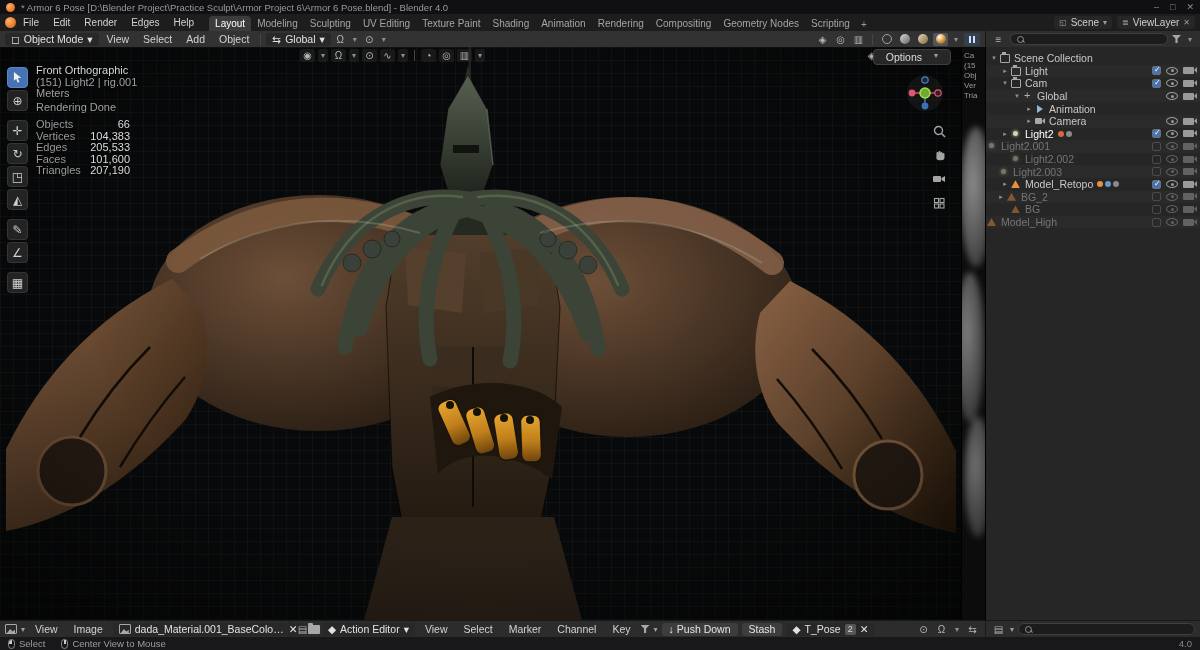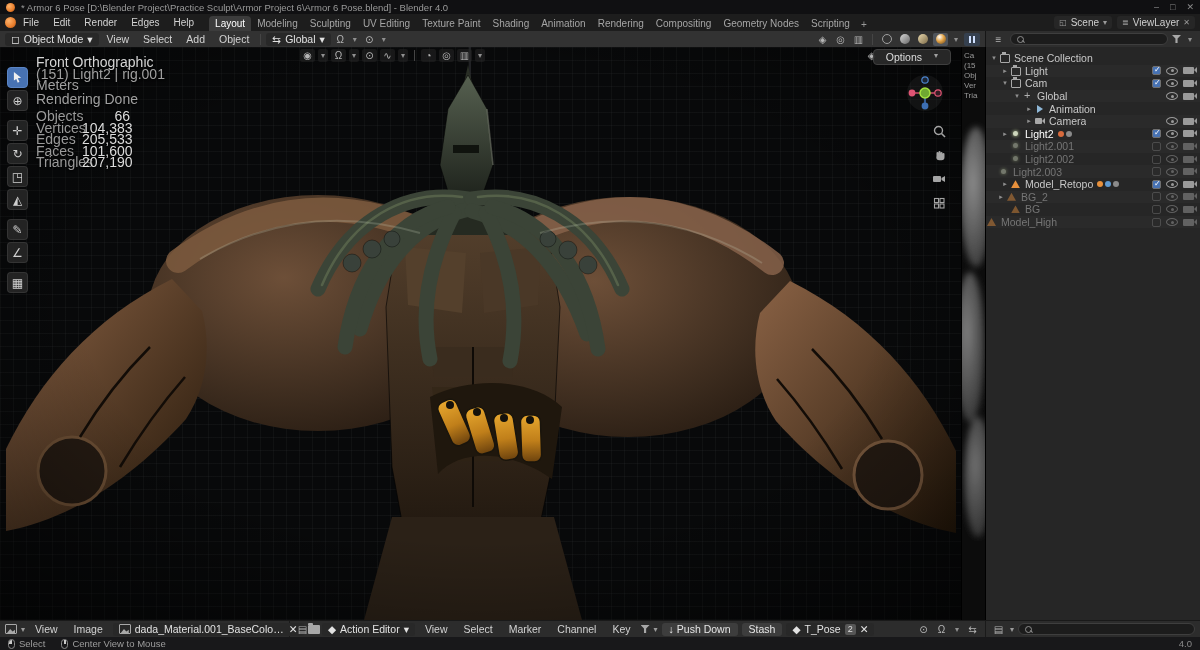--- a/index.html
+++ b/index.html
@@ -54,21 +54,21 @@
 .render-svg{position:absolute;inset:0}
 .subrow{position:absolute;left:300px;top:2px;display:flex;align-items:center;gap:3px}
 .subrow .hicon{background:rgba(40,40,40,.5)}
 .subrow-right{position:absolute;right:64px;top:2px;display:flex;gap:3px}
 .options-btn{position:absolute;right:10px;top:2px;display:flex;align-items:flex-start;gap:12px;background:rgba(42,42,42,.92);border:1px solid #3f3f3f;border-radius:4px;padding:1px 12px;color:#dedede;font-size:10.5px}
 .left-toolbar{position:absolute;left:7px;top:20px;display:flex;flex-direction:column;gap:2px}
 .tool-btn{width:21px;height:21px;background:rgba(40,40,40,.85);border:1px solid rgba(70,70,70,.5);border-radius:4px;display:flex;align-items:center;justify-content:center;color:#d0d0d0;font-size:12px}
 .tool-btn.active{background:#4772b3;border-color:#5a85c5;color:#fff}
 .tool-btn.gap{margin-top:7px}
 .cursor-shape{width:12px;height:12px;background:#efefef;clip-path:polygon(20% 4%,80% 52%,52% 56%,66% 86%,52% 93%,40% 62%,20% 76%)}
-.overlay{position:absolute;left:36px;top:10px;text-shadow:0 1px 2px rgba(0,0,0,.9);font-size:14px;line-height:11.5px;color:#d6d6d6}
+.overlay{position:absolute;left:36px;top:18px;text-shadow:0 1px 2px rgba(0,0,0,.9);font-size:11px;line-height:11.5px;color:#d6d6d6}
 .overlay .dim{color:#a0a0a0}
 .ostats{margin-top:6px;display:grid;grid-template-columns:46px 48px;row-gap:0}
 .ostats .sl{color:#9a9a9a}
 .ostats .sv{text-align:right;color:#dcdcdc}
 .gizmo{position:absolute;right:16px;top:26px}
 .side-icons{position:absolute;right:14px;top:76px;display:flex;flex-direction:column;gap:8px;opacity:.85}
 .side-icons .sbtn{width:16px;height:16px;display:flex;align-items:center;justify-content:center}
 
 
 .strip{position:relative;width:24px;height:573px;background:#0c0c0c;border-right:1px solid #000;overflow:hidden}
@@ -528,21 +528,21 @@
             <span class="bdot" style="background:#d76a3c"></span>
             <span class="bdot" style="background:#8a8a8a"></span>
           </span>
         <span class="ctls">
             <span class="c-check"></span>
             <span class="c-eye"></span>
             <span class="c-cam"></span>
           </span>
       </div>
 
-      <div class="ol-row" style="padding-left:24px" data-state="dim">
+      <div class="ol-row" style="" data-state="dim">
         <span class="oi oi-light"></span>
         <span class="ol-label">Light2.001</span>
         <span class="ctls">
             <span class="c-check"></span>
             <span class="c-eye"></span>
             <span class="c-cam"></span>
           </span>
       </div>
 
       <div class="ol-row" style="padding-left:24px" data-state="dim">

